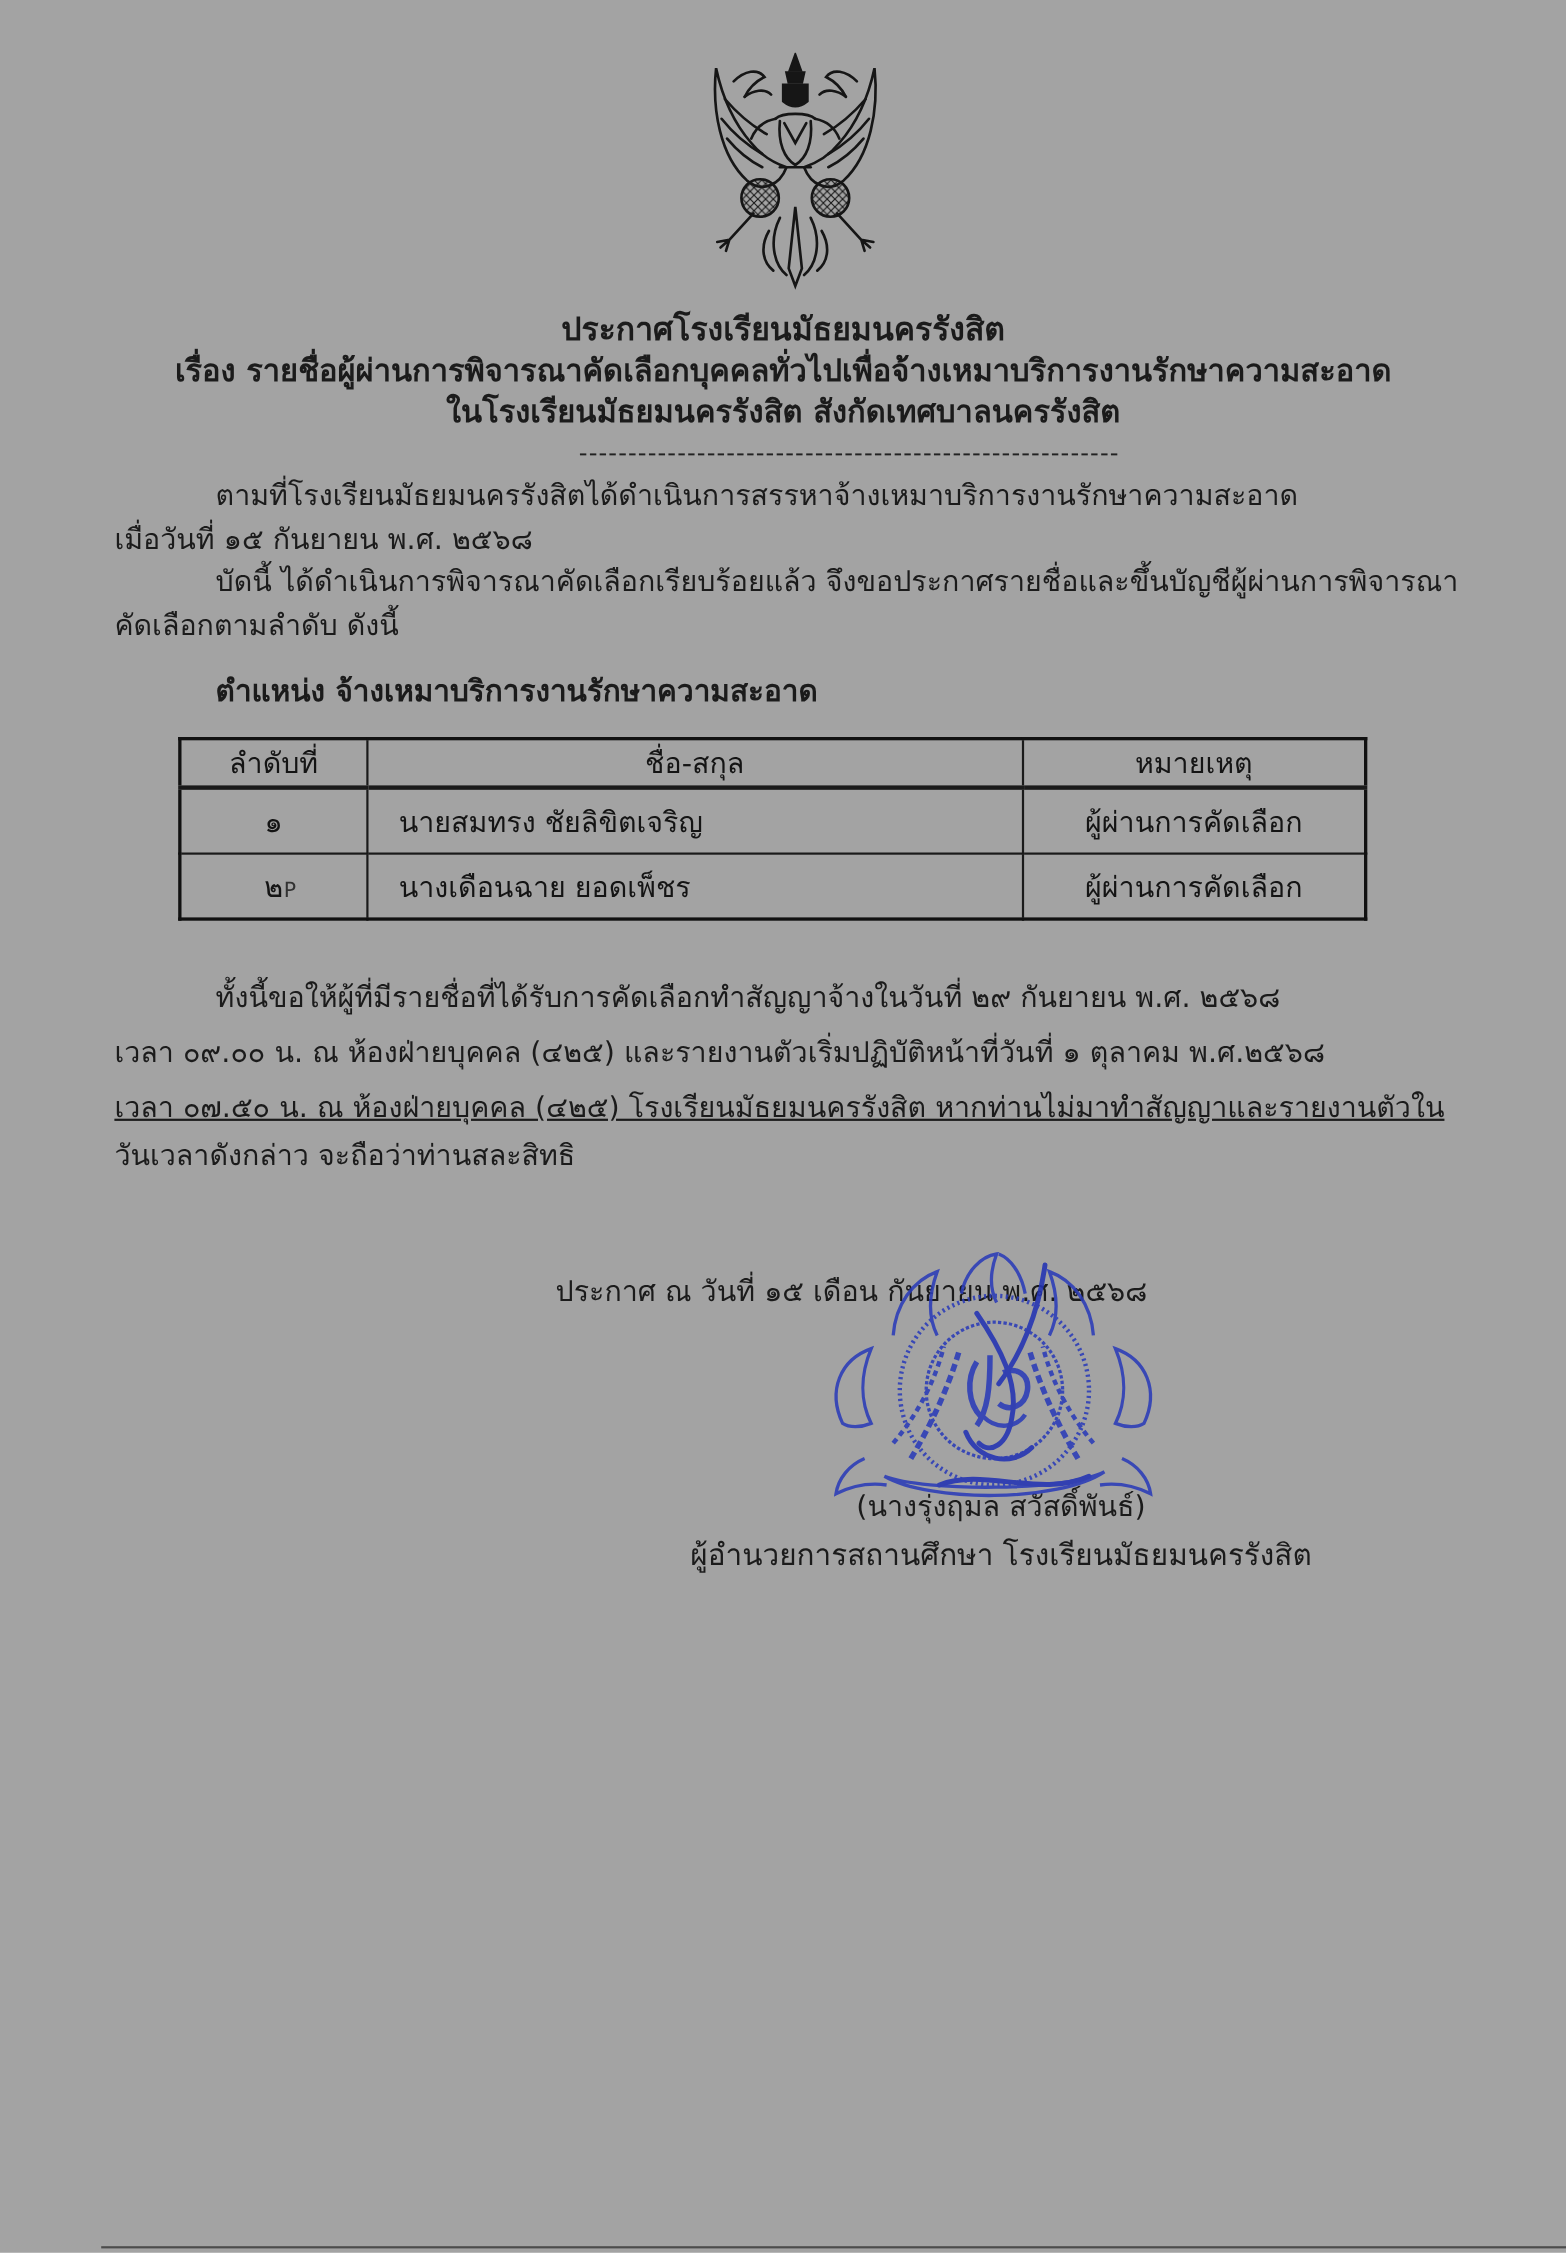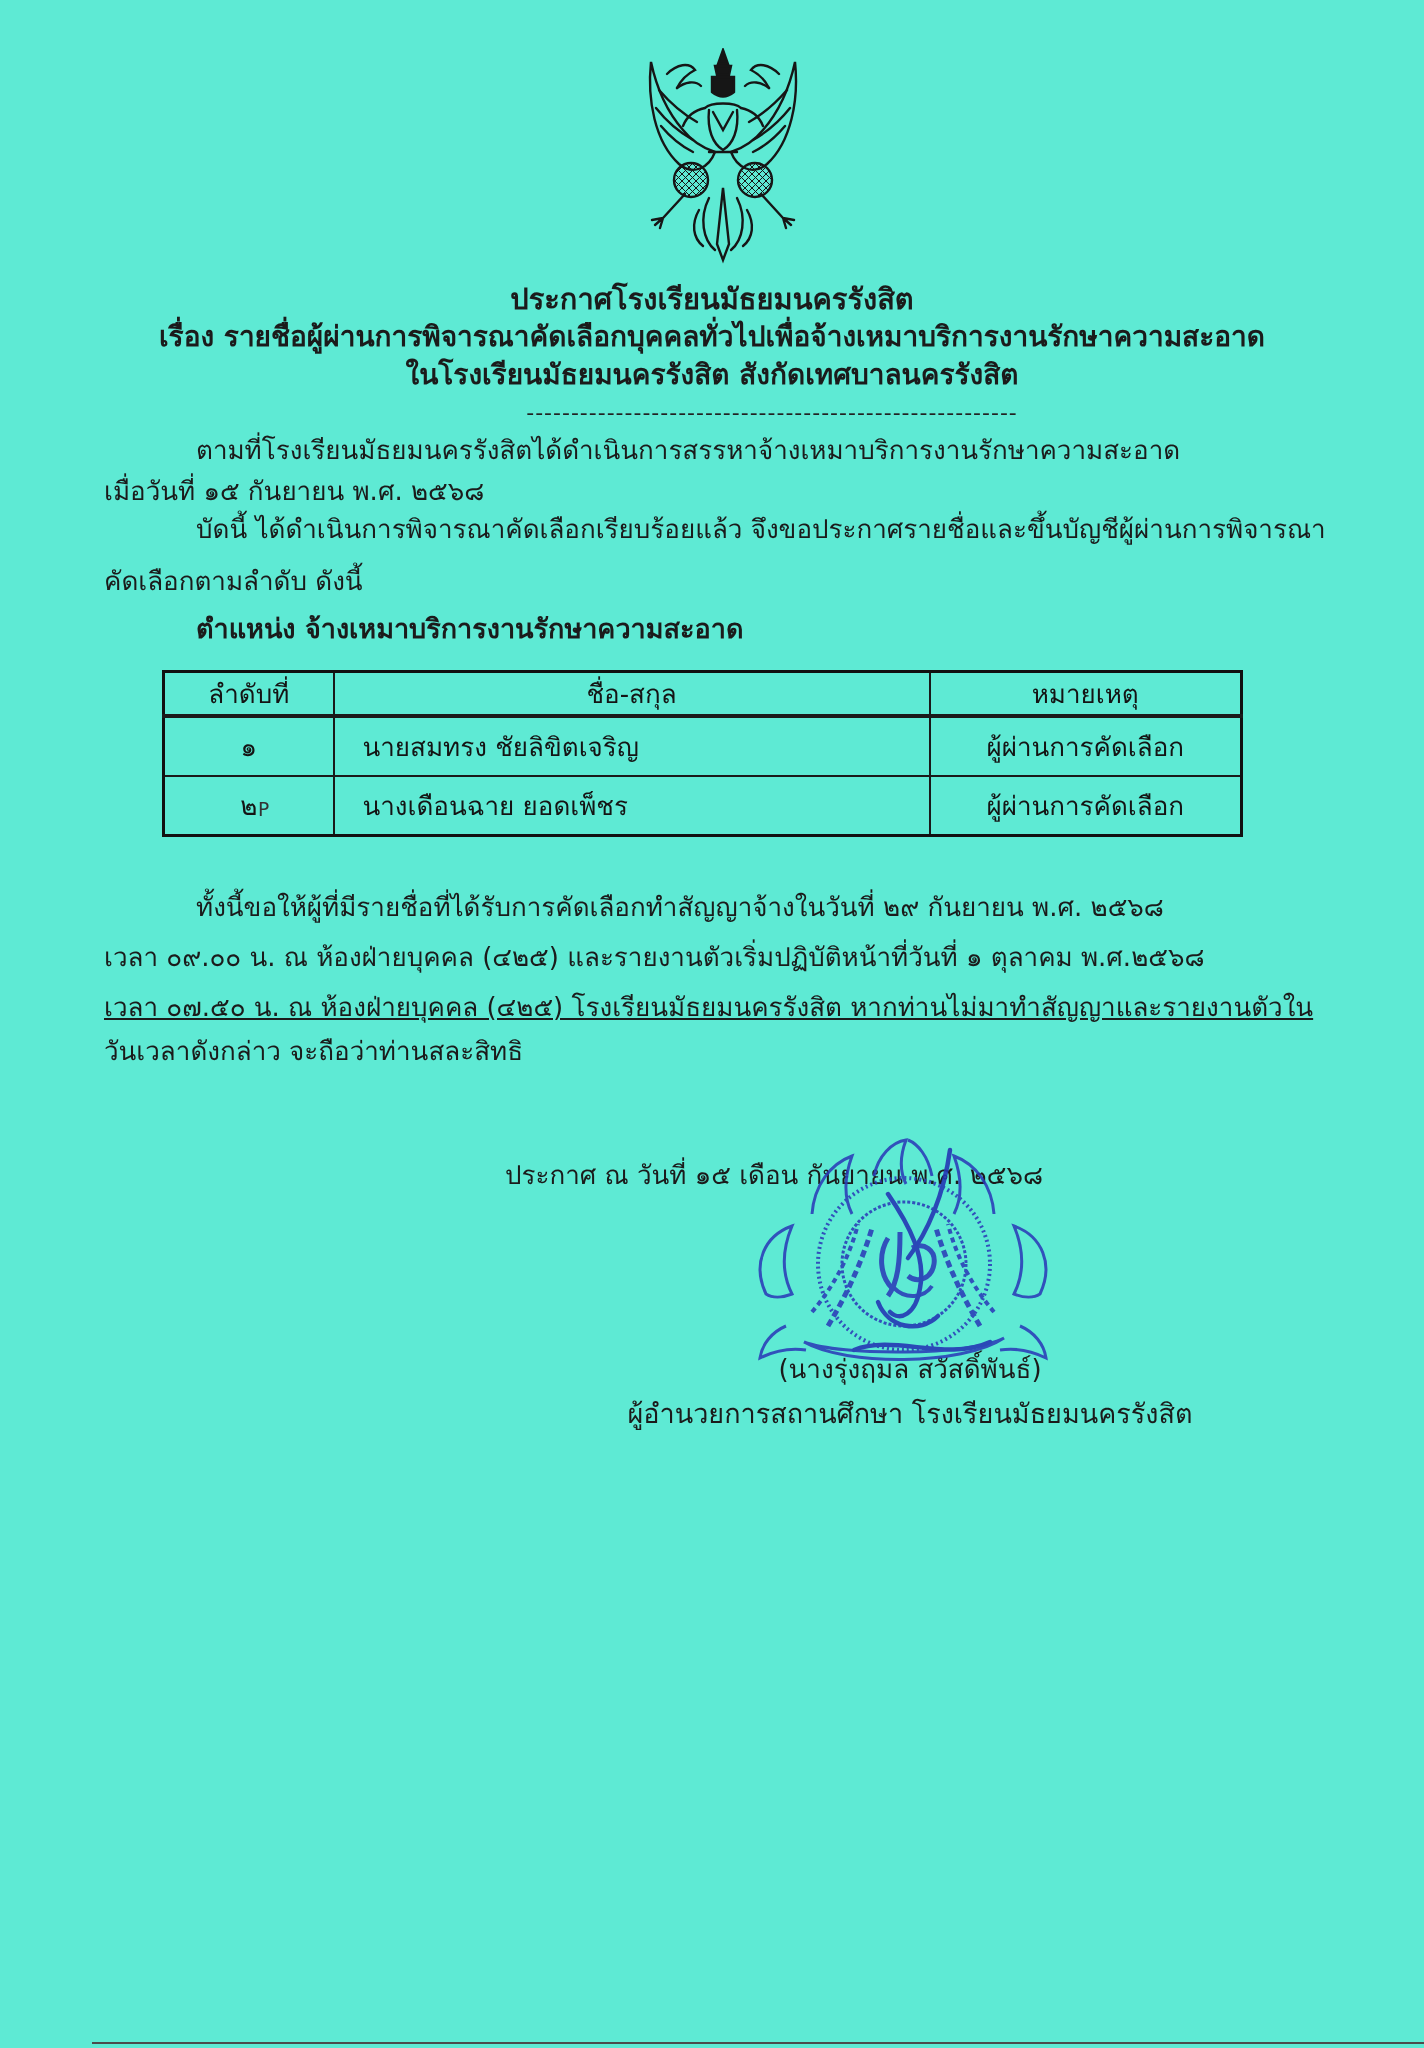--- a/index.html
+++ b/index.html
@@ -1,21 +1,21 @@
 <!DOCTYPE html>
 <html><head>
 <meta charset="utf-8">
 <style>
   html,body{margin:0;padding:0;}
   body{background:#e8e8e8;}
   .page{
     position:relative;
     width:1424px;height:2048px;
     margin:0 auto;
-    background:#5eead4;
+    background:#a3a3a3;
     overflow:hidden;
     font-family:"DejaVu Sans","Liberation Sans",sans-serif;
     color:#1b1b1b;
   }
   .line{position:absolute;white-space:nowrap;font-size:26px;line-height:34px;}
   .center{left:0;right:0;text-align:center;}
   .bold{font-weight:bold;}
   .emblem{position:absolute;left:633px;top:48px;width:180px;height:218px;}
   .divider{position:absolute;left:0;right:0;top:400px;text-align:center;
            font-size:22px;letter-spacing:1px;color:#222;transform:translateX(60px);}
@@ -87,21 +87,21 @@
   </svg>
 
   <div class="line center bold" style="top:282px;font-size:29px;">ประกาศโรงเรียนมัธยมนครรังสิต</div>
   <div class="line center bold" style="top:358px;font-size:28px;">ในโรงเรียนมัธยมนครรังสิต สังกัดเทศบาลนครรังสิต</div>
   <div class="line center bold" style="top:320px;font-size:28px;">เรื่อง รายชื่อผู้ผ่านการพิจารณาคัดเลือกบุคคลทั่วไปเพื่อจ้างเหมาบริการงานรักษาความสะอาด</div>
   <div class="divider">-------------------------------------------------------</div>
 
   <div class="line" style="left:196px;top:434px;font-family:Liberation Serif, serif;">ตามที่โรงเรียนมัธยมนครรังสิตได้ดำเนินการสรรหาจ้างเหมาบริการงานรักษาความสะอาด</div>
   <div class="line" style="left:104px;top:474px;">เมื่อวันที่ ๑๕ กันยายน พ.ศ. ๒๕๖๘</div>
   <div class="line" style="left:196px;top:512px;">บัดนี้ ได้ดำเนินการพิจารณาคัดเลือกเรียบร้อยแล้ว จึงขอประกาศรายชื่อและขึ้นบัญชีผู้ผ่านการพิจารณา</div>
-  <div class="line" style="left:104px;top:552px;margin-top:12px;">คัดเลือกตามลำดับ ดังนี้</div>
+  <div class="line" style="left:104px;top:552px;">คัดเลือกตามลำดับ ดังนี้</div>
 
   <div class="line bold" style="left:196px;top:612px;font-size:27px;">ตำแหน่ง จ้างเหมาบริการงานรักษาความสะอาด</div>
 
   <table class="doc-table">
     <colgroup>
         <col style="width:170px">
         <col style="width:596px">
         <col style="width:312px">
       </colgroup>
     <tbody>

